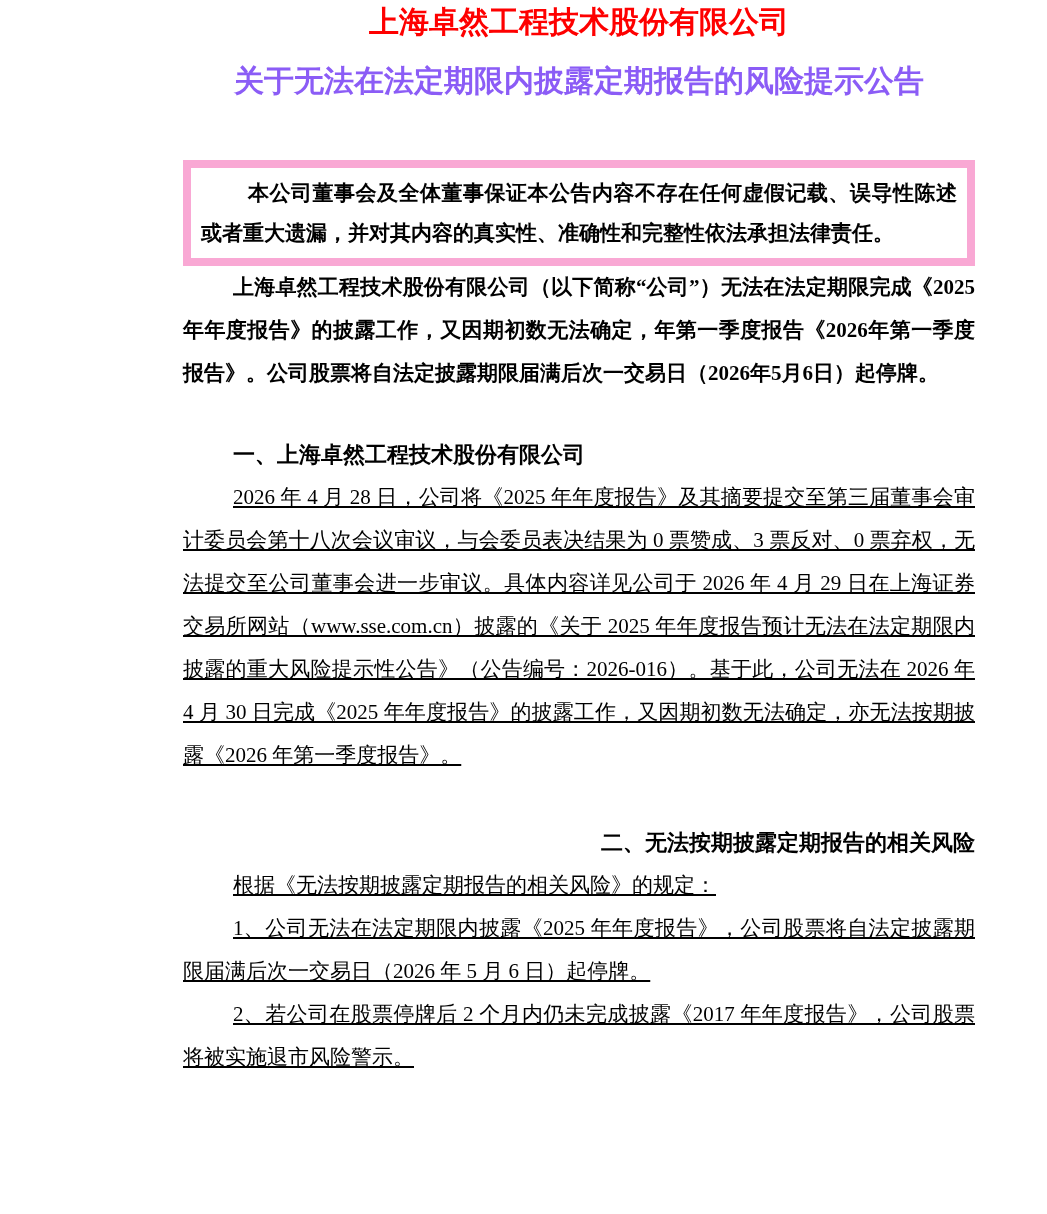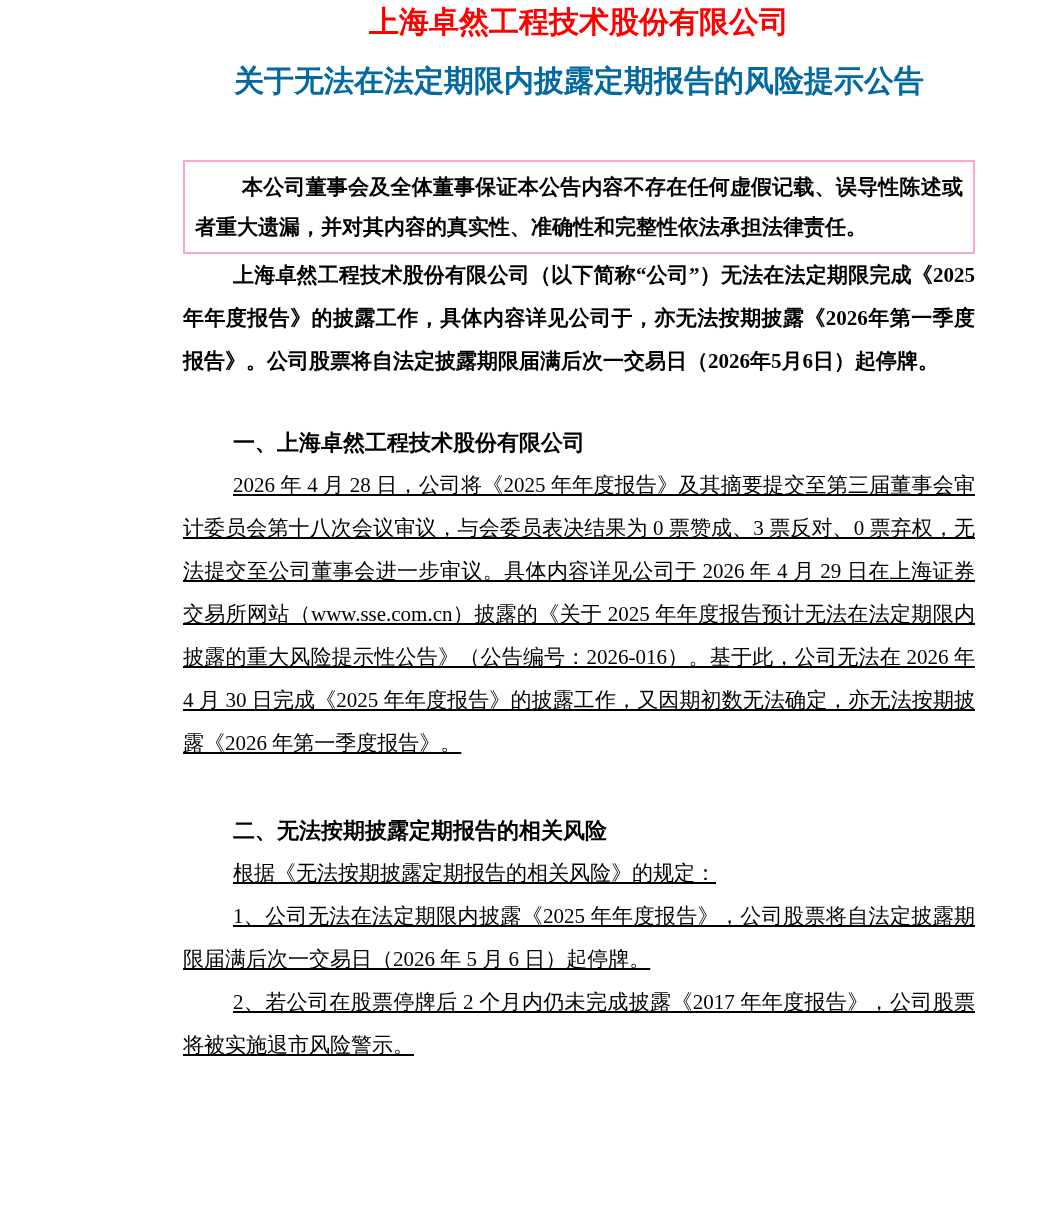--- a/index.html
+++ b/index.html
@@ -31,21 +31,21 @@
     margin: 22px 0 0 0;
     font-family: "Liberation Sans", "DejaVu Sans", sans-serif;
     font-weight: 700;
     font-size: 30px;
     line-height: 38px;
     text-align: center;
   }
 
   .disclaimer-box {
     margin-top: 60px;
-    border: 2px solid #f9a8d4;
+    border: 8px solid #f9a8d4;
     padding: 5px 10px;
   }
   .disclaimer-box p {
     font-size: 21px;
     line-height: 40px;
     font-weight: 700;
     text-align: justify;
     text-indent: 47px;
   }
 
@@ -65,46 +65,46 @@
     text-indent: 50px;
   }
   .section-heading {
     padding-left: 50px;
     font-family: "Liberation Sans", "DejaVu Sans", sans-serif;
     font-weight: 700;
     font-size: 22px;
     line-height: 43px;
   }
   .section-heading.s1 { margin-top: 38px; }
-  .section-heading.s2 { margin-top: 44px; }
+  .section-heading.s2 { margin-top: 44px; text-align: right; }
   .para {
     font-size: 21px;
     line-height: 43px;
     font-weight: 400;
     text-align: justify;
     text-indent: 50px;
     text-decoration: underline;
   }
 </style>
 </head>
 <body>
 
 <div class="page">
   <div class="content">
 
     <p class="title1 red-title" style="color: rgb(254, 0, 0);">上海卓然工程技术股份有限公司</p>
 
-    <p class="title2 red-title" style="color: #0369a1;">关于无法在法定期限内披露定期报告的风险提示公告</p>
+    <p class="title2 red-title" style="color: #8b5cf6;">关于无法在法定期限内披露定期报告的风险提示公告</p>
 
     <div class="disclaimer-box">
       <p>本公司董事会及全体董事保证本公告内容不存在任何虚假记载、误导性陈述或者重大遗漏，并对其内容的真实性、准确性和完整性依法承担法律责任。</p>
     </div>
 
 
-    <p class="bold-para">上海卓然工程技术股份有限公司（以下简称“公司”）无法在法定期限完成《2025年年度报告》的披露工作，具体内容详见公司于，亦无法按期披露《2026年第一季度报告》。公司股票将自法定披露期限届满后次一交易日（2026年5月6日）起停牌。</p>
+    <p class="bold-para">上海卓然工程技术股份有限公司（以下简称“公司”）无法在法定期限完成《2025年年度报告》的披露工作，又因期初数无法确定，年第一季度报告《2026年第一季度报告》。公司股票将自法定披露期限届满后次一交易日（2026年5月6日）起停牌。</p>
 
     <p class="section-heading s1">一、上海卓然工程技术股份有限公司</p>
 
     <p class="para">2026 年 4 月 28 日，公司将《2025 年年度报告》及其摘要提交至第三届董事会审计委员会第十八次会议审议，与会委员表决结果为 0 票赞成、3 票反对、0 票弃权，无法提交至公司董事会进一步审议。具体内容详见公司于 2026 年 4 月 29 日在上海证券交易所网站（www.sse.com.cn）披露的《关于 2025 年年度报告预计无法在法定期限内披露的重大风险提示性公告》（公告编号：2026-016）。基于此，公司无法在 2026 年 4 月 30 日完成《2025 年年度报告》的披露工作，又因期初数无法确定，亦无法按期披露《2026 年第一季度报告》。</p>
 
     <p class="section-heading s2">二、无法按期披露定期报告的相关风险</p>
 
     <p class="para">根据《无法按期披露定期报告的相关风险》的规定：</p>
 
     <p class="para">1、公司无法在法定期限内披露《2025 年年度报告》，公司股票将自法定披露期限届满后次一交易日（2026 年 5 月 6 日）起停牌。</p>

